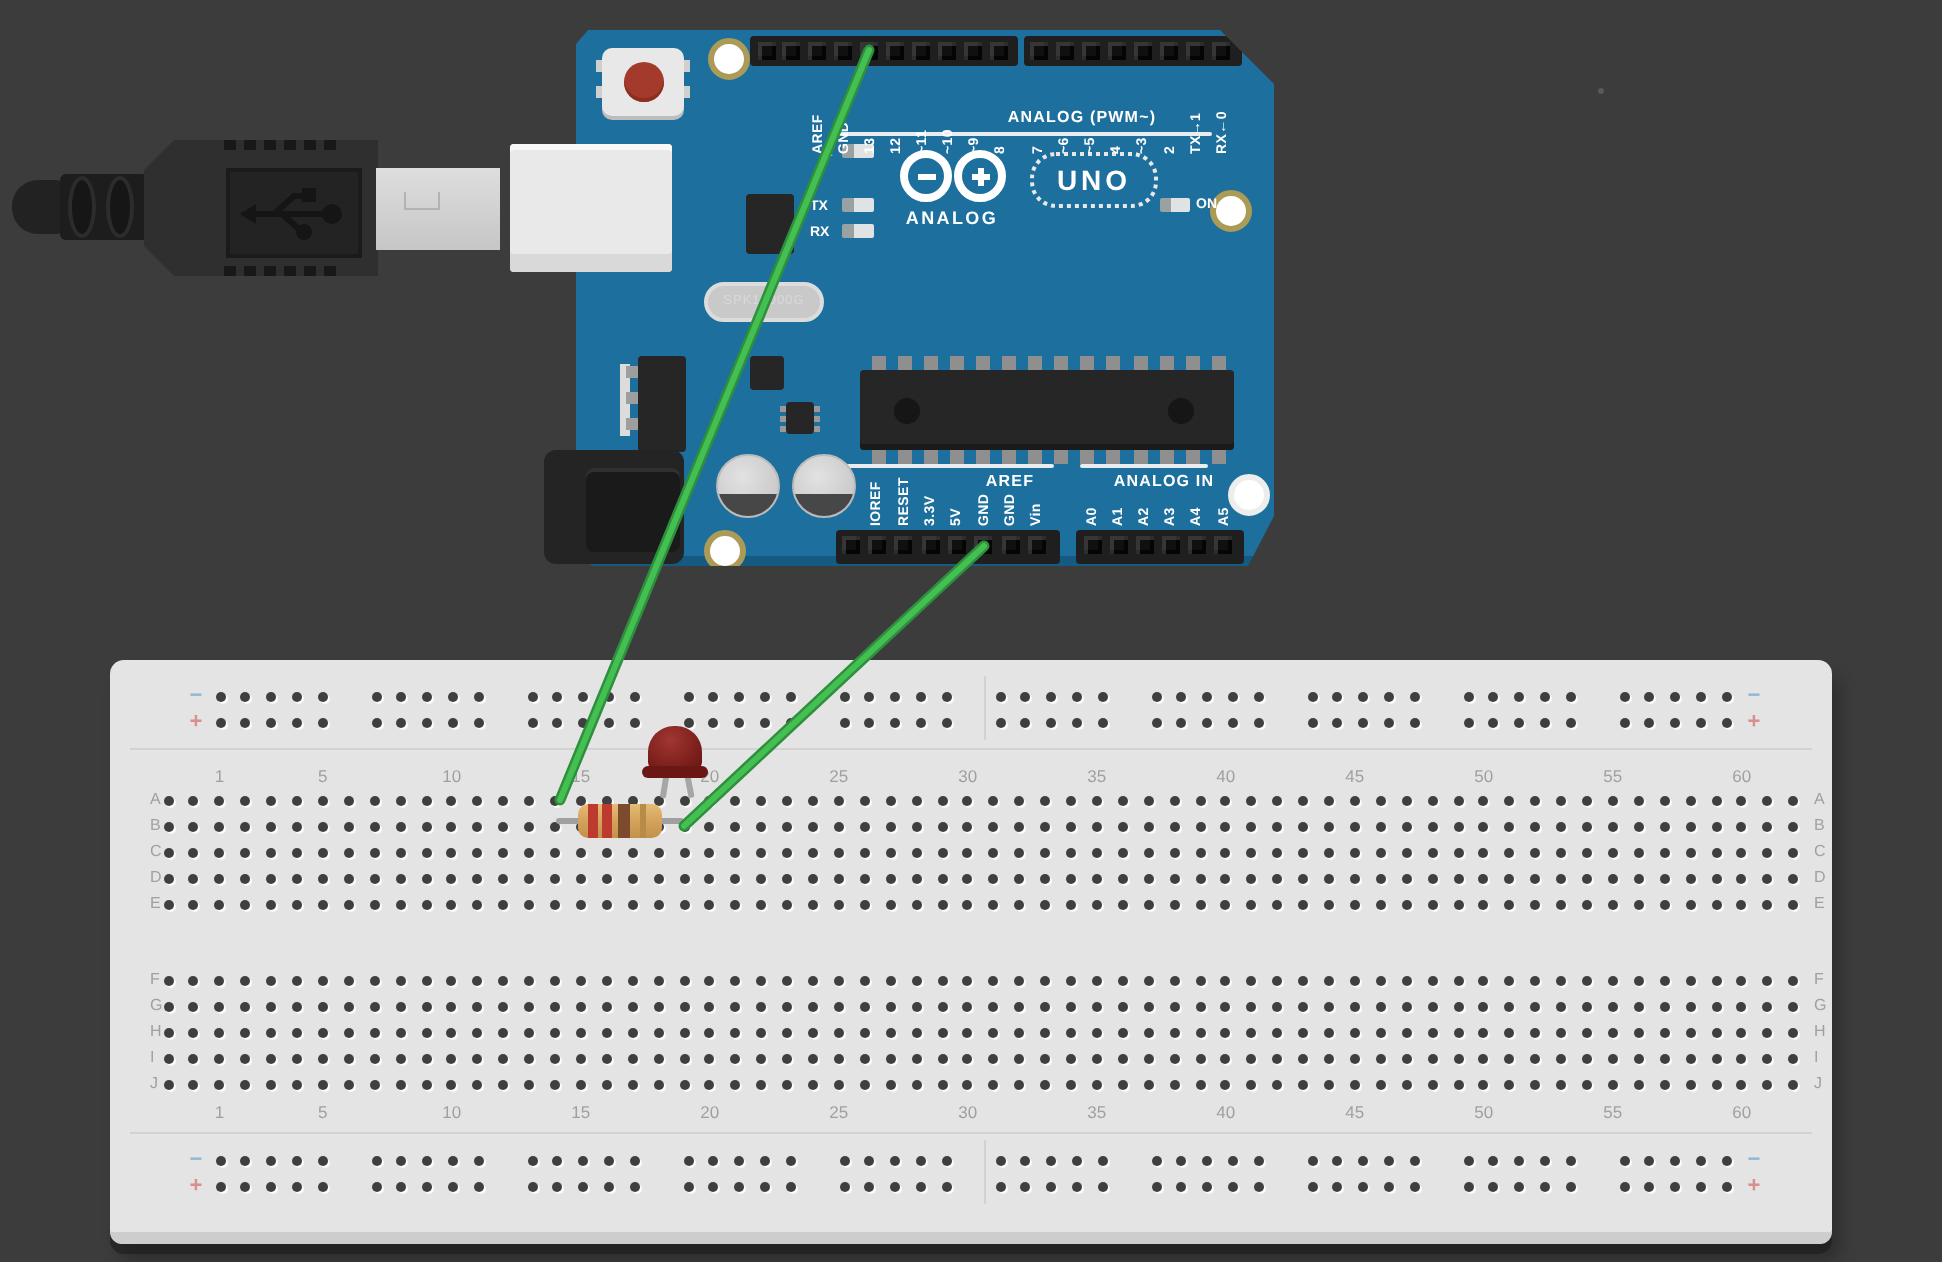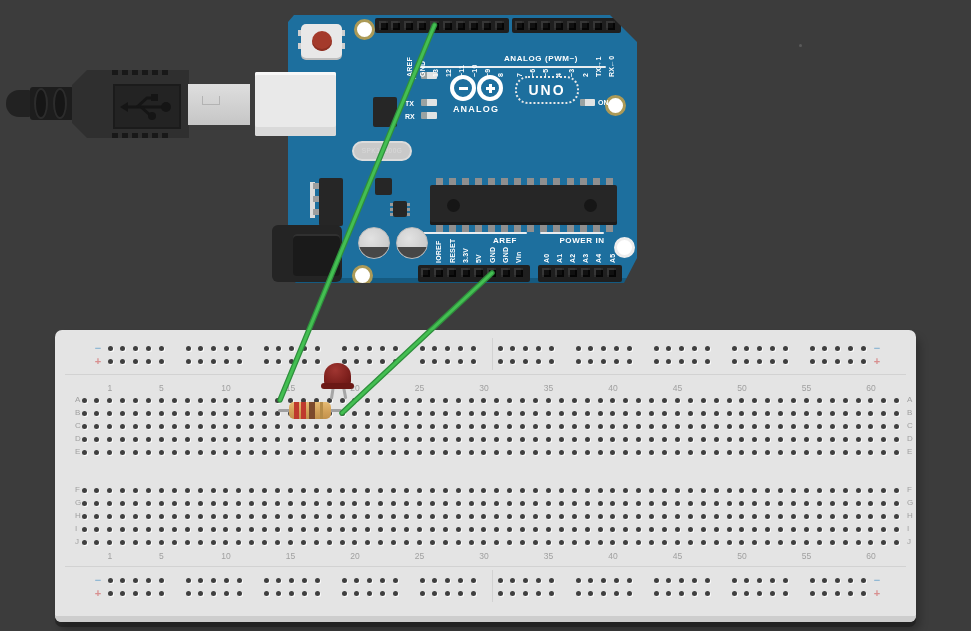--- a/index.html
+++ b/index.html
@@ -974,21 +974,21 @@
     <div class="abs hdr" style="left:87px;top:3px;width:134px;height:15px;"></div>
     <div class="abs hdr" style="left:224px;top:3px;width:109px;height:15px;"></div>
     <div class="abs hdr" style="left:130px;top:250px;width:112px;height:17px;"></div>
     <div class="abs hdr" style="left:250px;top:250px;width:84px;height:17px;"></div>
 
     <div class="abs caption" style="left:168px;top:39px;width:170px;">ANALOG (PWM~)</div>
     <div class="abs wline" style="left:132px;top:51px;width:186px;"></div>
     <div class="abs wline" style="left:135px;top:217px;width:104px;"></div>
     <div class="abs wline" style="left:252px;top:217px;width:64px;"></div>
     <div class="abs caption" style="left:180px;top:221px;width:74px;">AREF</div>
-    <div class="abs caption" style="left:257px;top:221px;width:74px;">POWER IN</div>
+    <div class="abs caption" style="left:257px;top:221px;width:74px;">ANALOG IN</div>
 
     <div class="abs" style="left:13px;top:9px;width:41px;height:37px;">
       <div class="abs" style="left:-3px;top:6px;width:5px;height:6px;background:#cfcfcf;"></div>
       <div class="abs" style="left:-3px;top:19px;width:5px;height:6px;background:#cfcfcf;"></div>
       <div class="abs" style="left:39px;top:6px;width:5px;height:6px;background:#cfcfcf;"></div>
       <div class="abs" style="left:39px;top:19px;width:5px;height:6px;background:#cfcfcf;"></div>
       <div class="abs" style="left:0;top:0;width:41px;height:34px;background:#e8e8e8;border-radius:5px;box-shadow:0 2px 0 #bdbdbd;"></div>
       <div class="abs" style="left:11px;top:7px;width:20px;height:20px;border-radius:50%;background:#a43a2b;box-shadow:inset 0 -2px 0 #8c2f22;"></div>
     </div>
 

